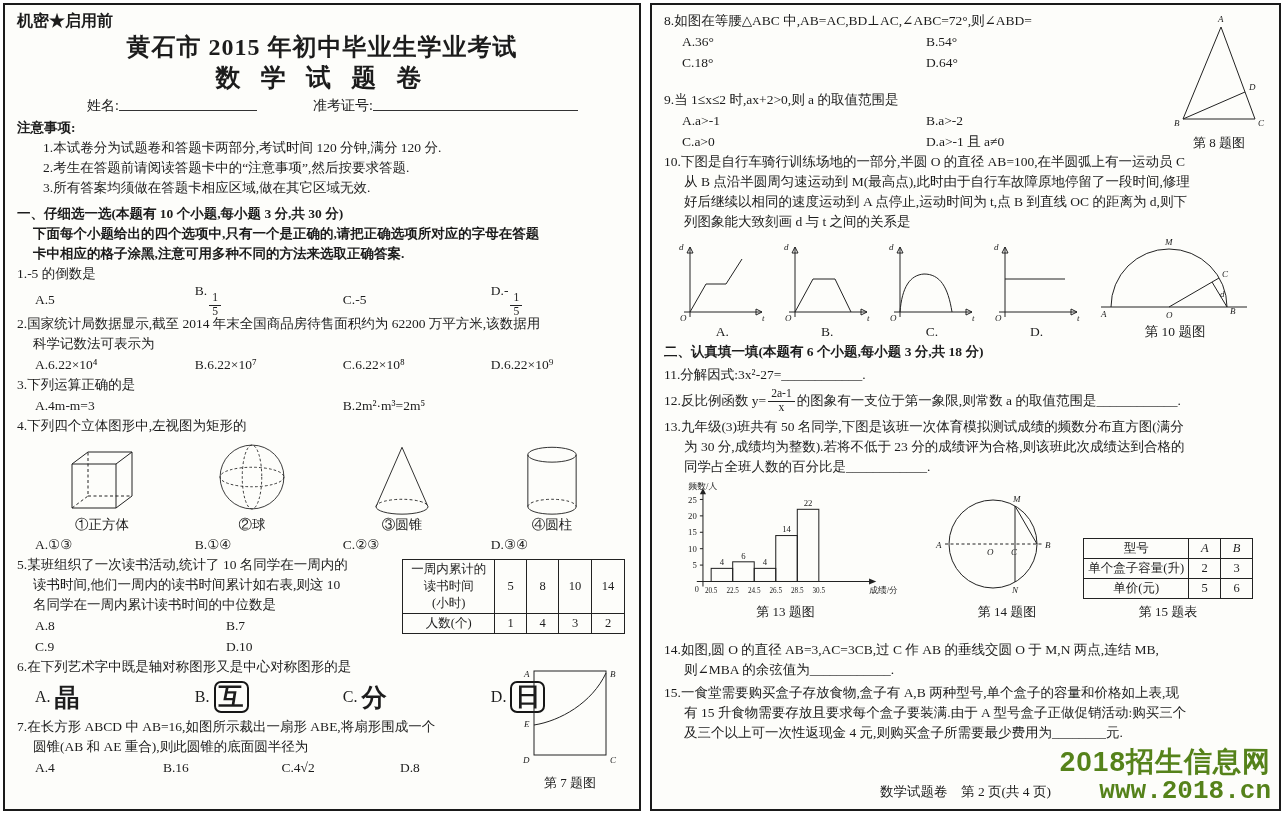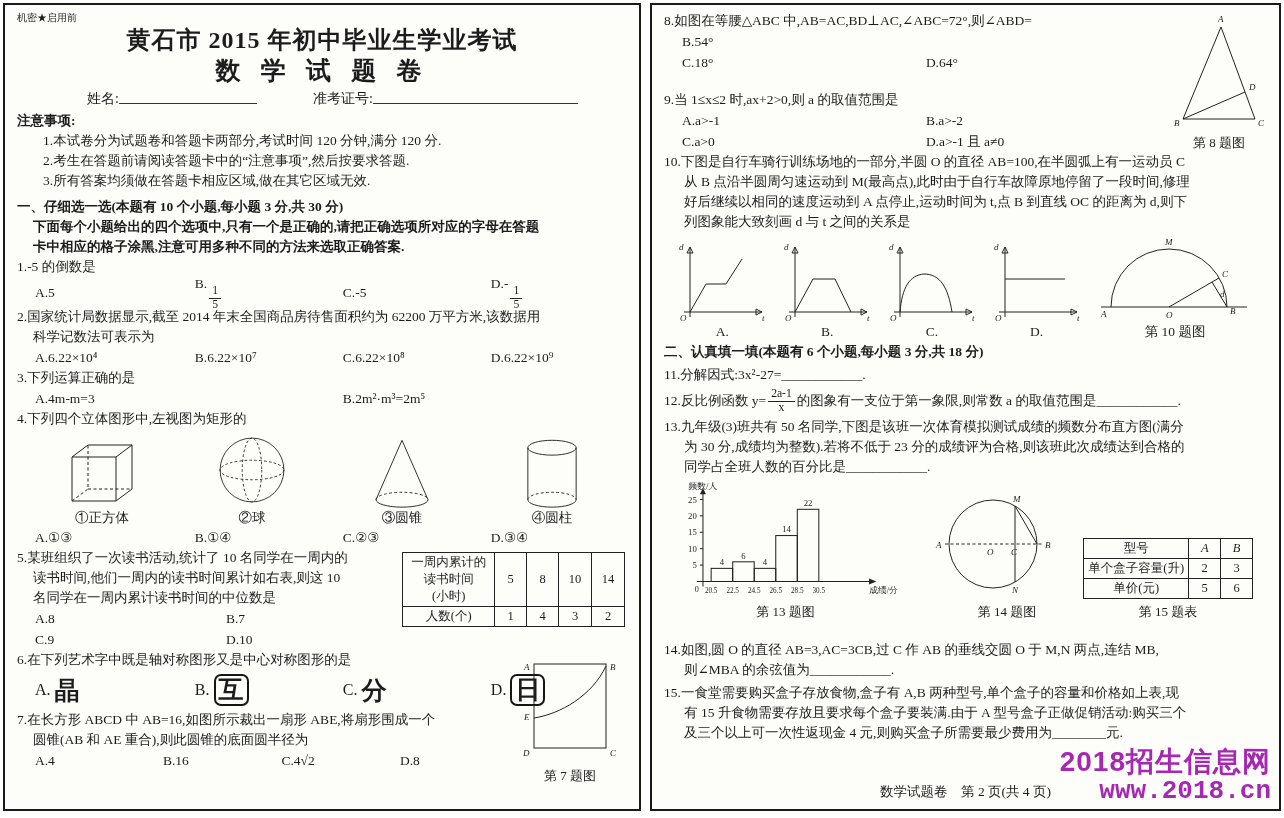--- a/index.html
+++ b/index.html
@@ -4,21 +4,21 @@
 <style>
   html,body{margin:0;padding:0;}
   body{width:1284px;height:818px;background:#fff;position:relative;overflow:hidden;
        font-family:"Liberation Serif","DejaVu Serif",serif;color:#1c1c1c;}
   .page{position:absolute;top:3px;height:808px;background:#fdfdfa;border:2px solid #1a1a1a;
         box-sizing:border-box;padding:6px 12px 4px 12px;}
   #page1{left:3px;width:638px;}
   #page2{left:650px;width:631px;}
   .ln{font-size:13.5px;line-height:20px;}
   .b{font-weight:bold;}
-  .classif{font-size:10px;font-weight:normal;}
+  .classif{font-size:16px;font-weight:bold;}
   .title{text-align:center;font-size:24px;font-weight:bold;line-height:30px;letter-spacing:1px;}
   .subtitle{text-align:center;font-size:25px;font-weight:bold;line-height:32px;letter-spacing:7px;}
   .nameline{display:flex;font-size:14px;line-height:24px;padding-left:70px;}
   .blank{display:inline-block;border-bottom:1px solid #333;height:16px;}
   .notices .ln{padding-left:26px;}
   .intro .ln{padding-left:16px;}
   .cont{padding-left:16px;}
   .opts4{display:flex;padding-left:18px;font-size:13.5px;line-height:21px;}
   .opts4>span{display:inline-block;}
   .opts4 .c1{width:27%;}.opts4 .c2{width:25%;}.opts4 .c3{width:25%;}.opts4 .c4{width:23%;}
@@ -50,21 +50,21 @@
   .q8blk{position:relative;padding-right:116px;}
   .fig8{position:absolute;right:-4px;top:0;width:104px;}
   .graphsrow{display:flex;align-items:flex-end;margin:3px 0 2px 6px;}
   .gitem{text-align:center;}
   .glabel{font-size:13.5px;line-height:17px;}
   .figrow{display:flex;align-items:flex-end;margin:4px 0 2px 4px;}
   .figrow .fr2{margin-left:28px;}
   .figrow .fr3{margin-left:auto;margin-right:14px;}
   .wm{position:absolute;right:8px;bottom:4px;text-align:right;
       font-family:"Liberation Sans","DejaVu Sans",sans-serif;font-weight:900;
-      color:#a21caf;opacity:.95;line-height:1.08;}
+      color:#4d7c0f;opacity:.95;line-height:1.08;}
   .wm .l1{font-size:28px;letter-spacing:1px;}
   .wm .l2{font-size:26px;font-family:Liberation Mono, monospace;}
   .st{stroke:#222;stroke-width:1;fill:none;}
   .std{stroke:#222;stroke-width:1;fill:none;stroke-dasharray:3 2.5;}
   .lbl{font-size:9px;font-style:italic;font-family:"Liberation Serif",serif;fill:#1c1c1c;}
 </style>
 </head>
 <body>
 
 <div class="page" id="page1">
@@ -247,20 +247,21 @@
     </div>
   </div>
 
 </div>
 
 <div class="page" id="page2">
 
   <div class="q8blk">
     <div class="ln">8.如图在等腰△ABC 中,AB=AC,BD⊥AC,∠ABC=72°,则∠ABD=</div>
     <div class="o2">
+      <span class="c1">A.36°</span>
       <span>B.54°</span>
     </div>
     <div class="o2">
       <span class="c1">C.18°</span>
       <span>D.64°</span>
     </div>
     <div class="ln" style="margin-top:17px">9.当 1≤x≤2 时,ax+2&gt;0,则 a 的取值范围是</div>
     <div class="o2">
       <span class="c1">A.a&gt;-1</span>
       <span>B.a&gt;-2</span>

